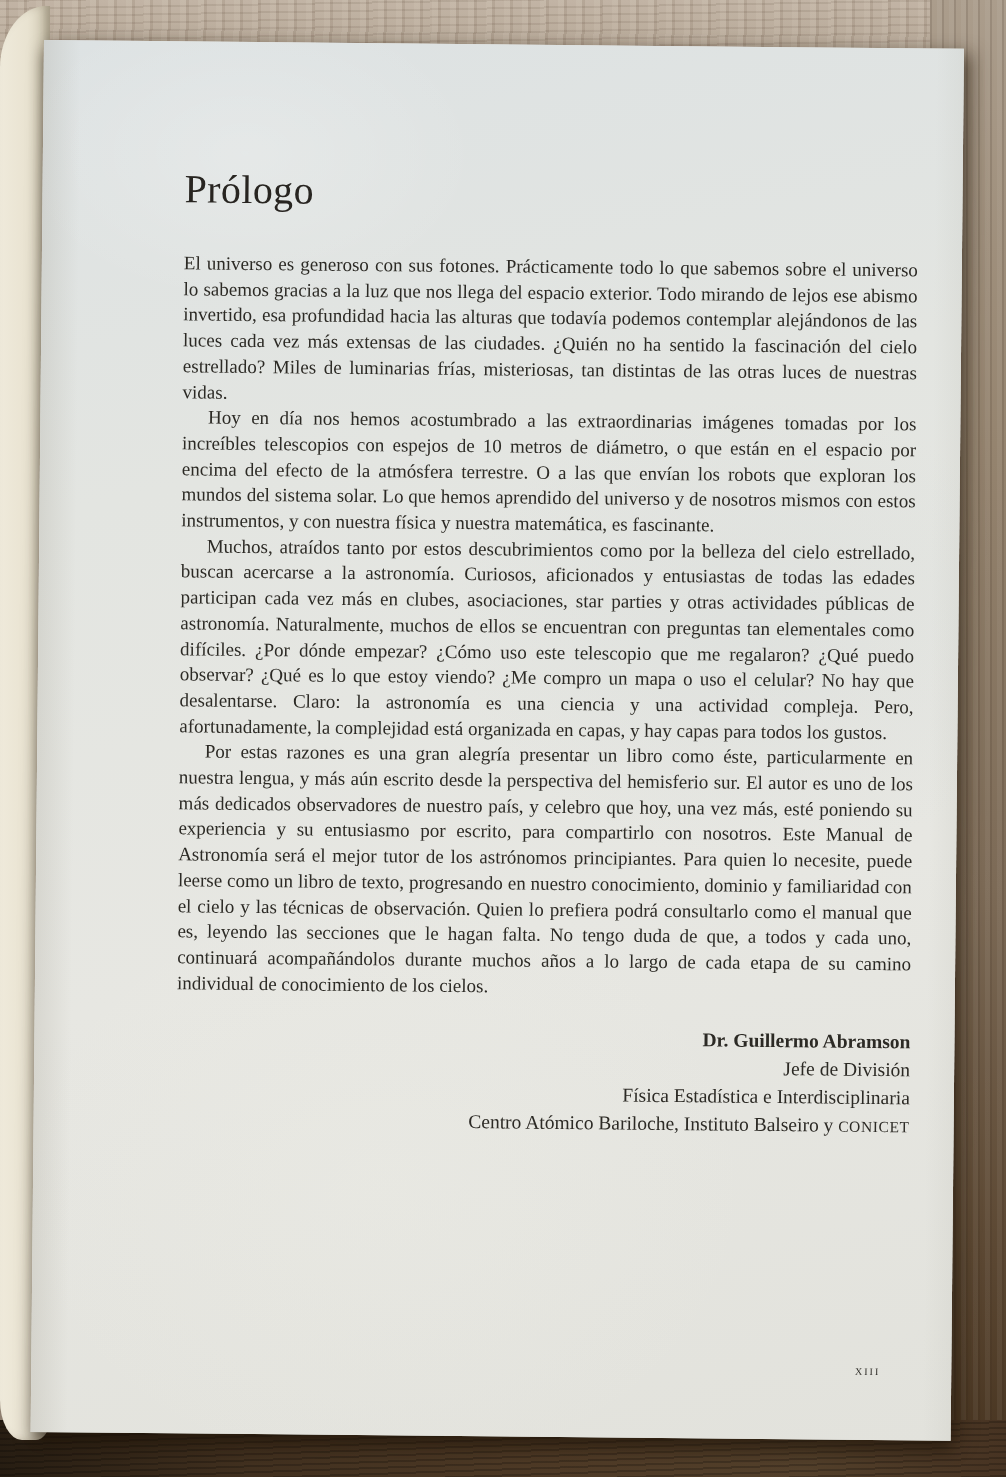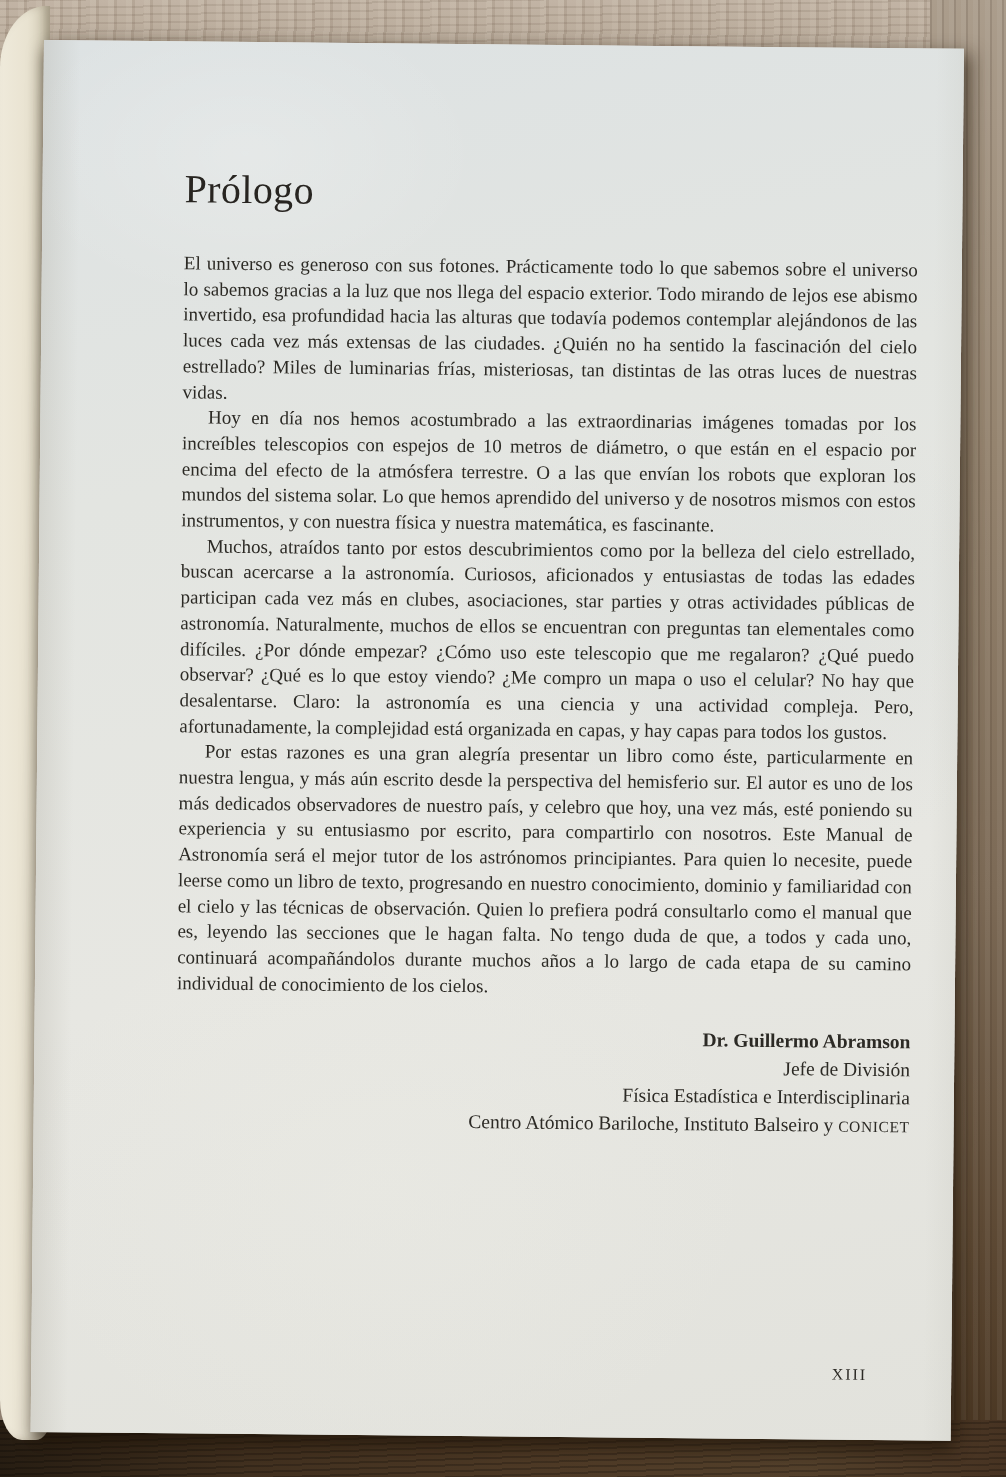--- a/index.html
+++ b/index.html
@@ -82,22 +82,22 @@
   .signature{
     margin-top:26px;
     text-align:right;
     font-size:19.5px;line-height:28px;
     color:#2c2a25;
   }
   .sig-author{font-weight:700;}
   .smallcaps{font-size:15.5px;letter-spacing:0.6px;}
 
   .page-number{
-    position:absolute;right:84px;top:1318px;
-    font-size:16px;letter-spacing:2px;
+    position:absolute;right:71px;top:1318px;
+    font-size:10px;letter-spacing:2px;
     color:#2c2a25;
     margin-left:12px;
   }
 </style>
 </head>
 <body>
 
 <div class="scene">
   <div class="wood-top"></div>
   <div class="wood-right"></div>

